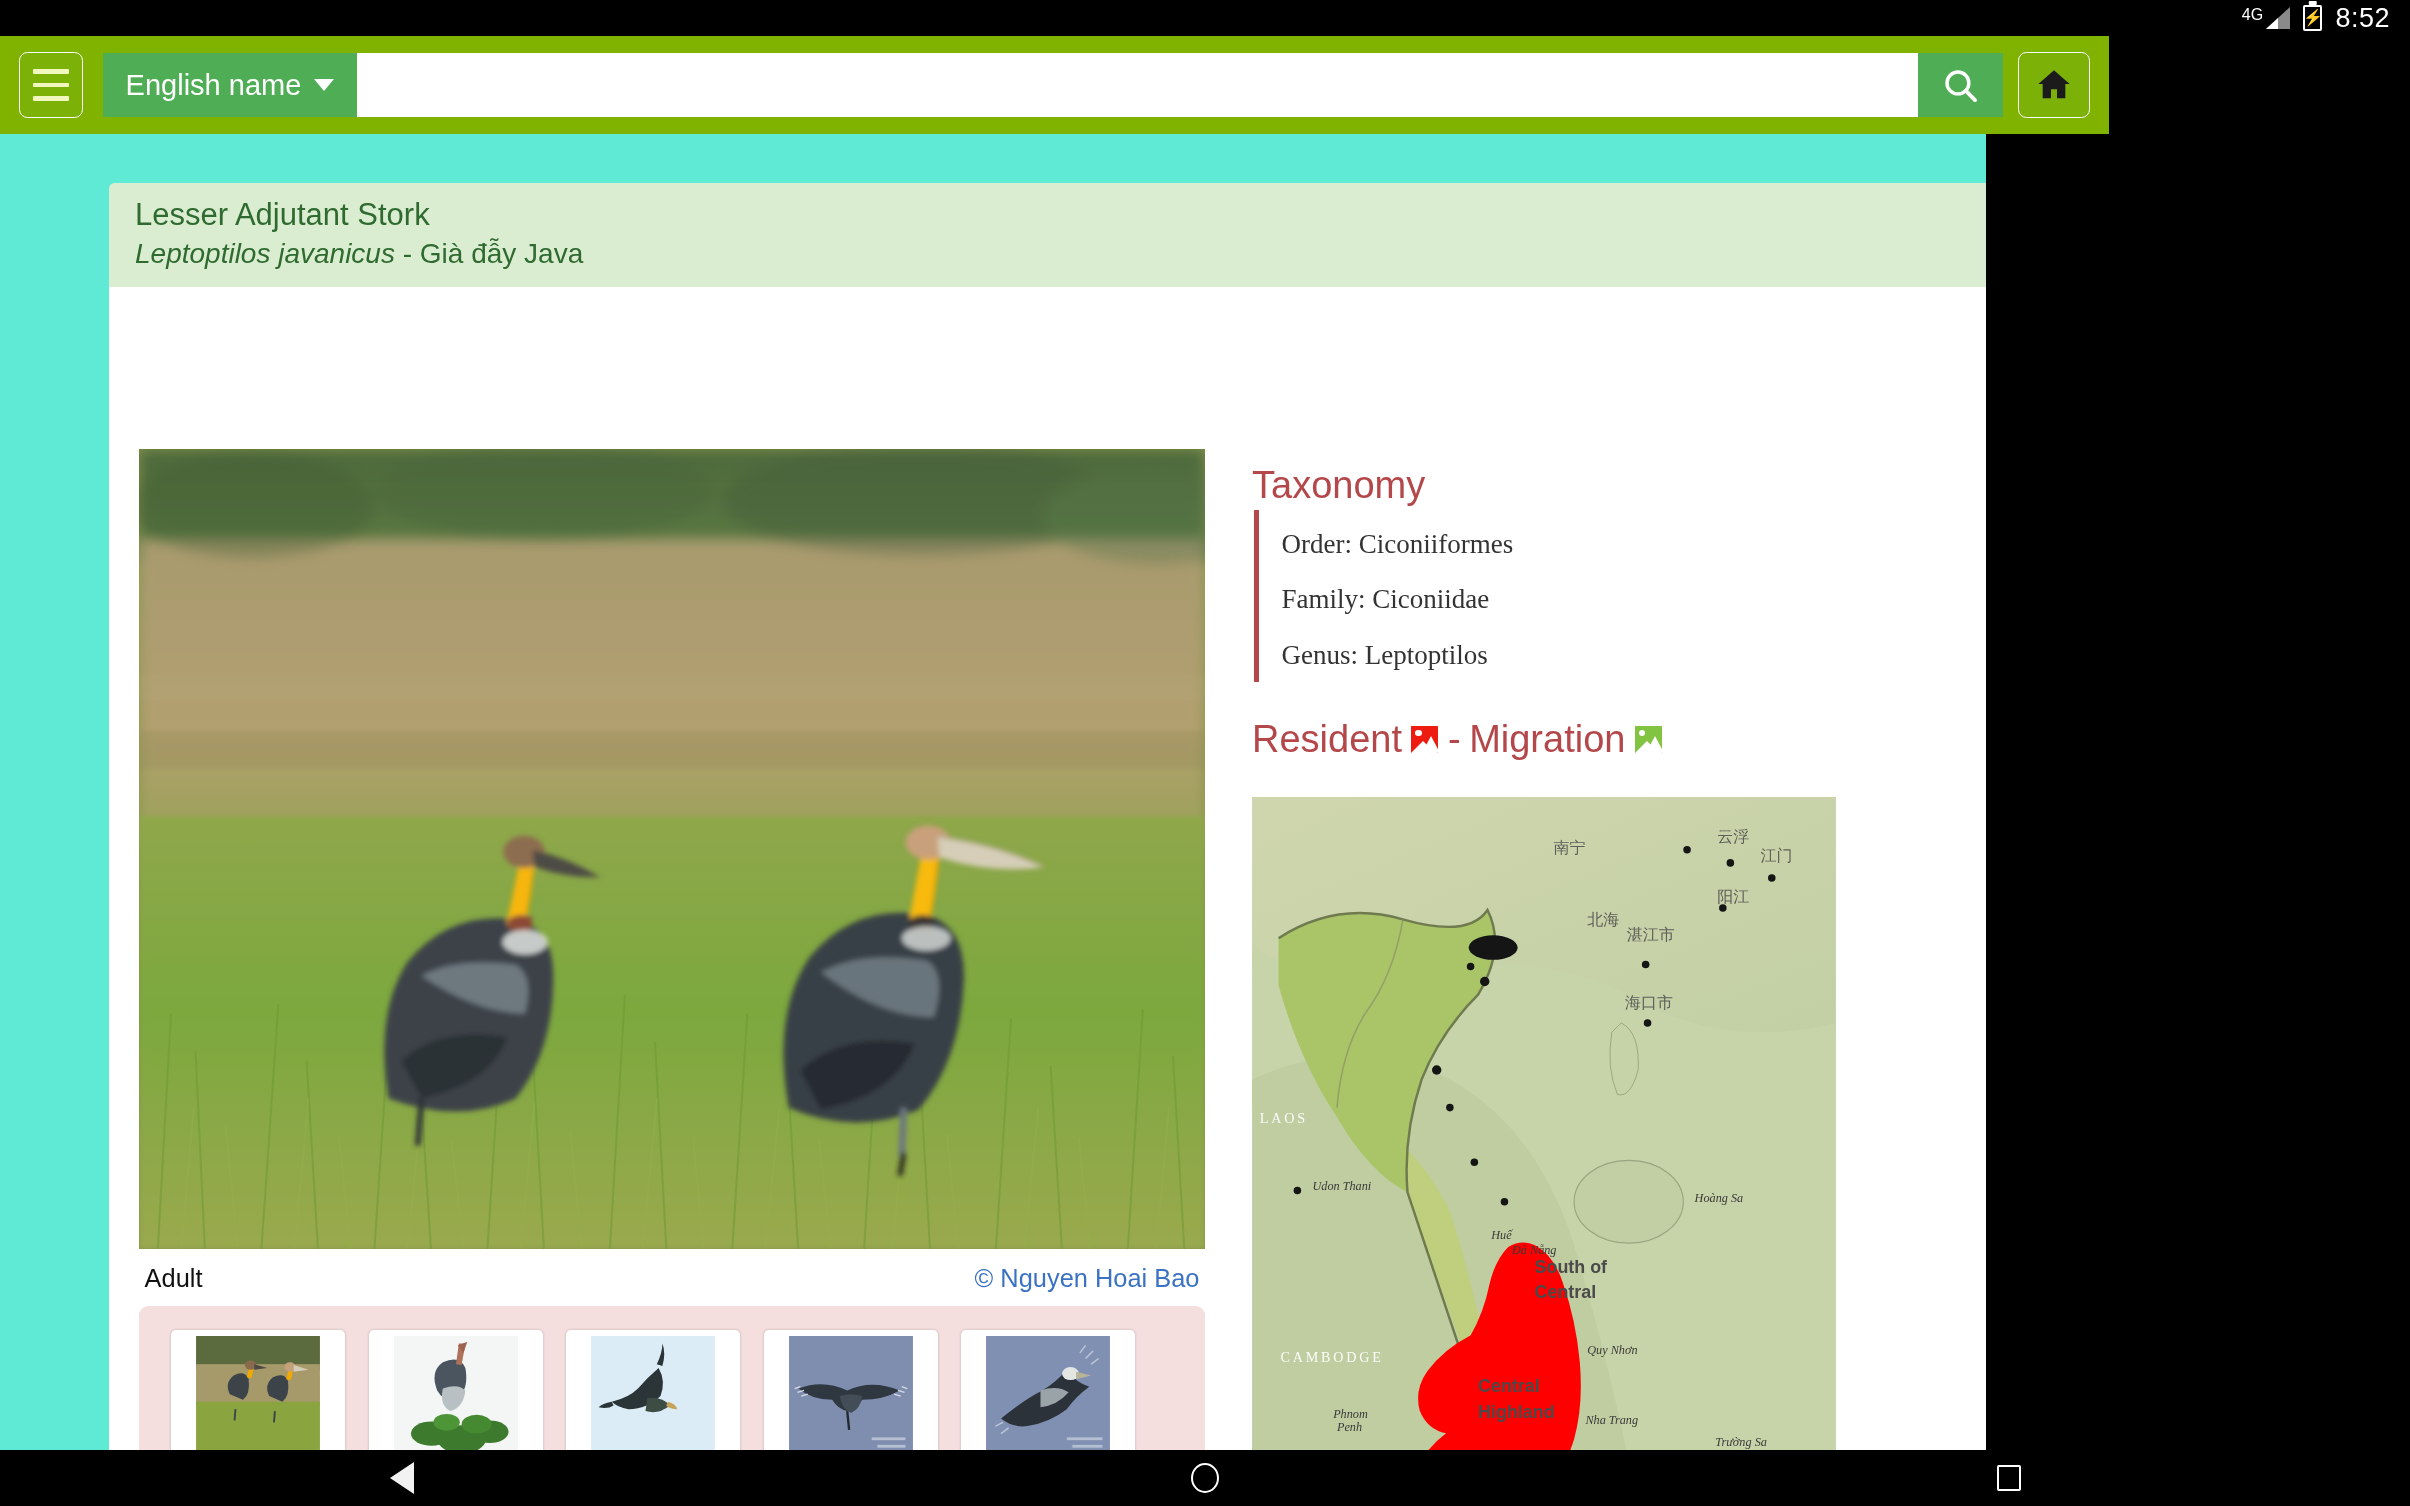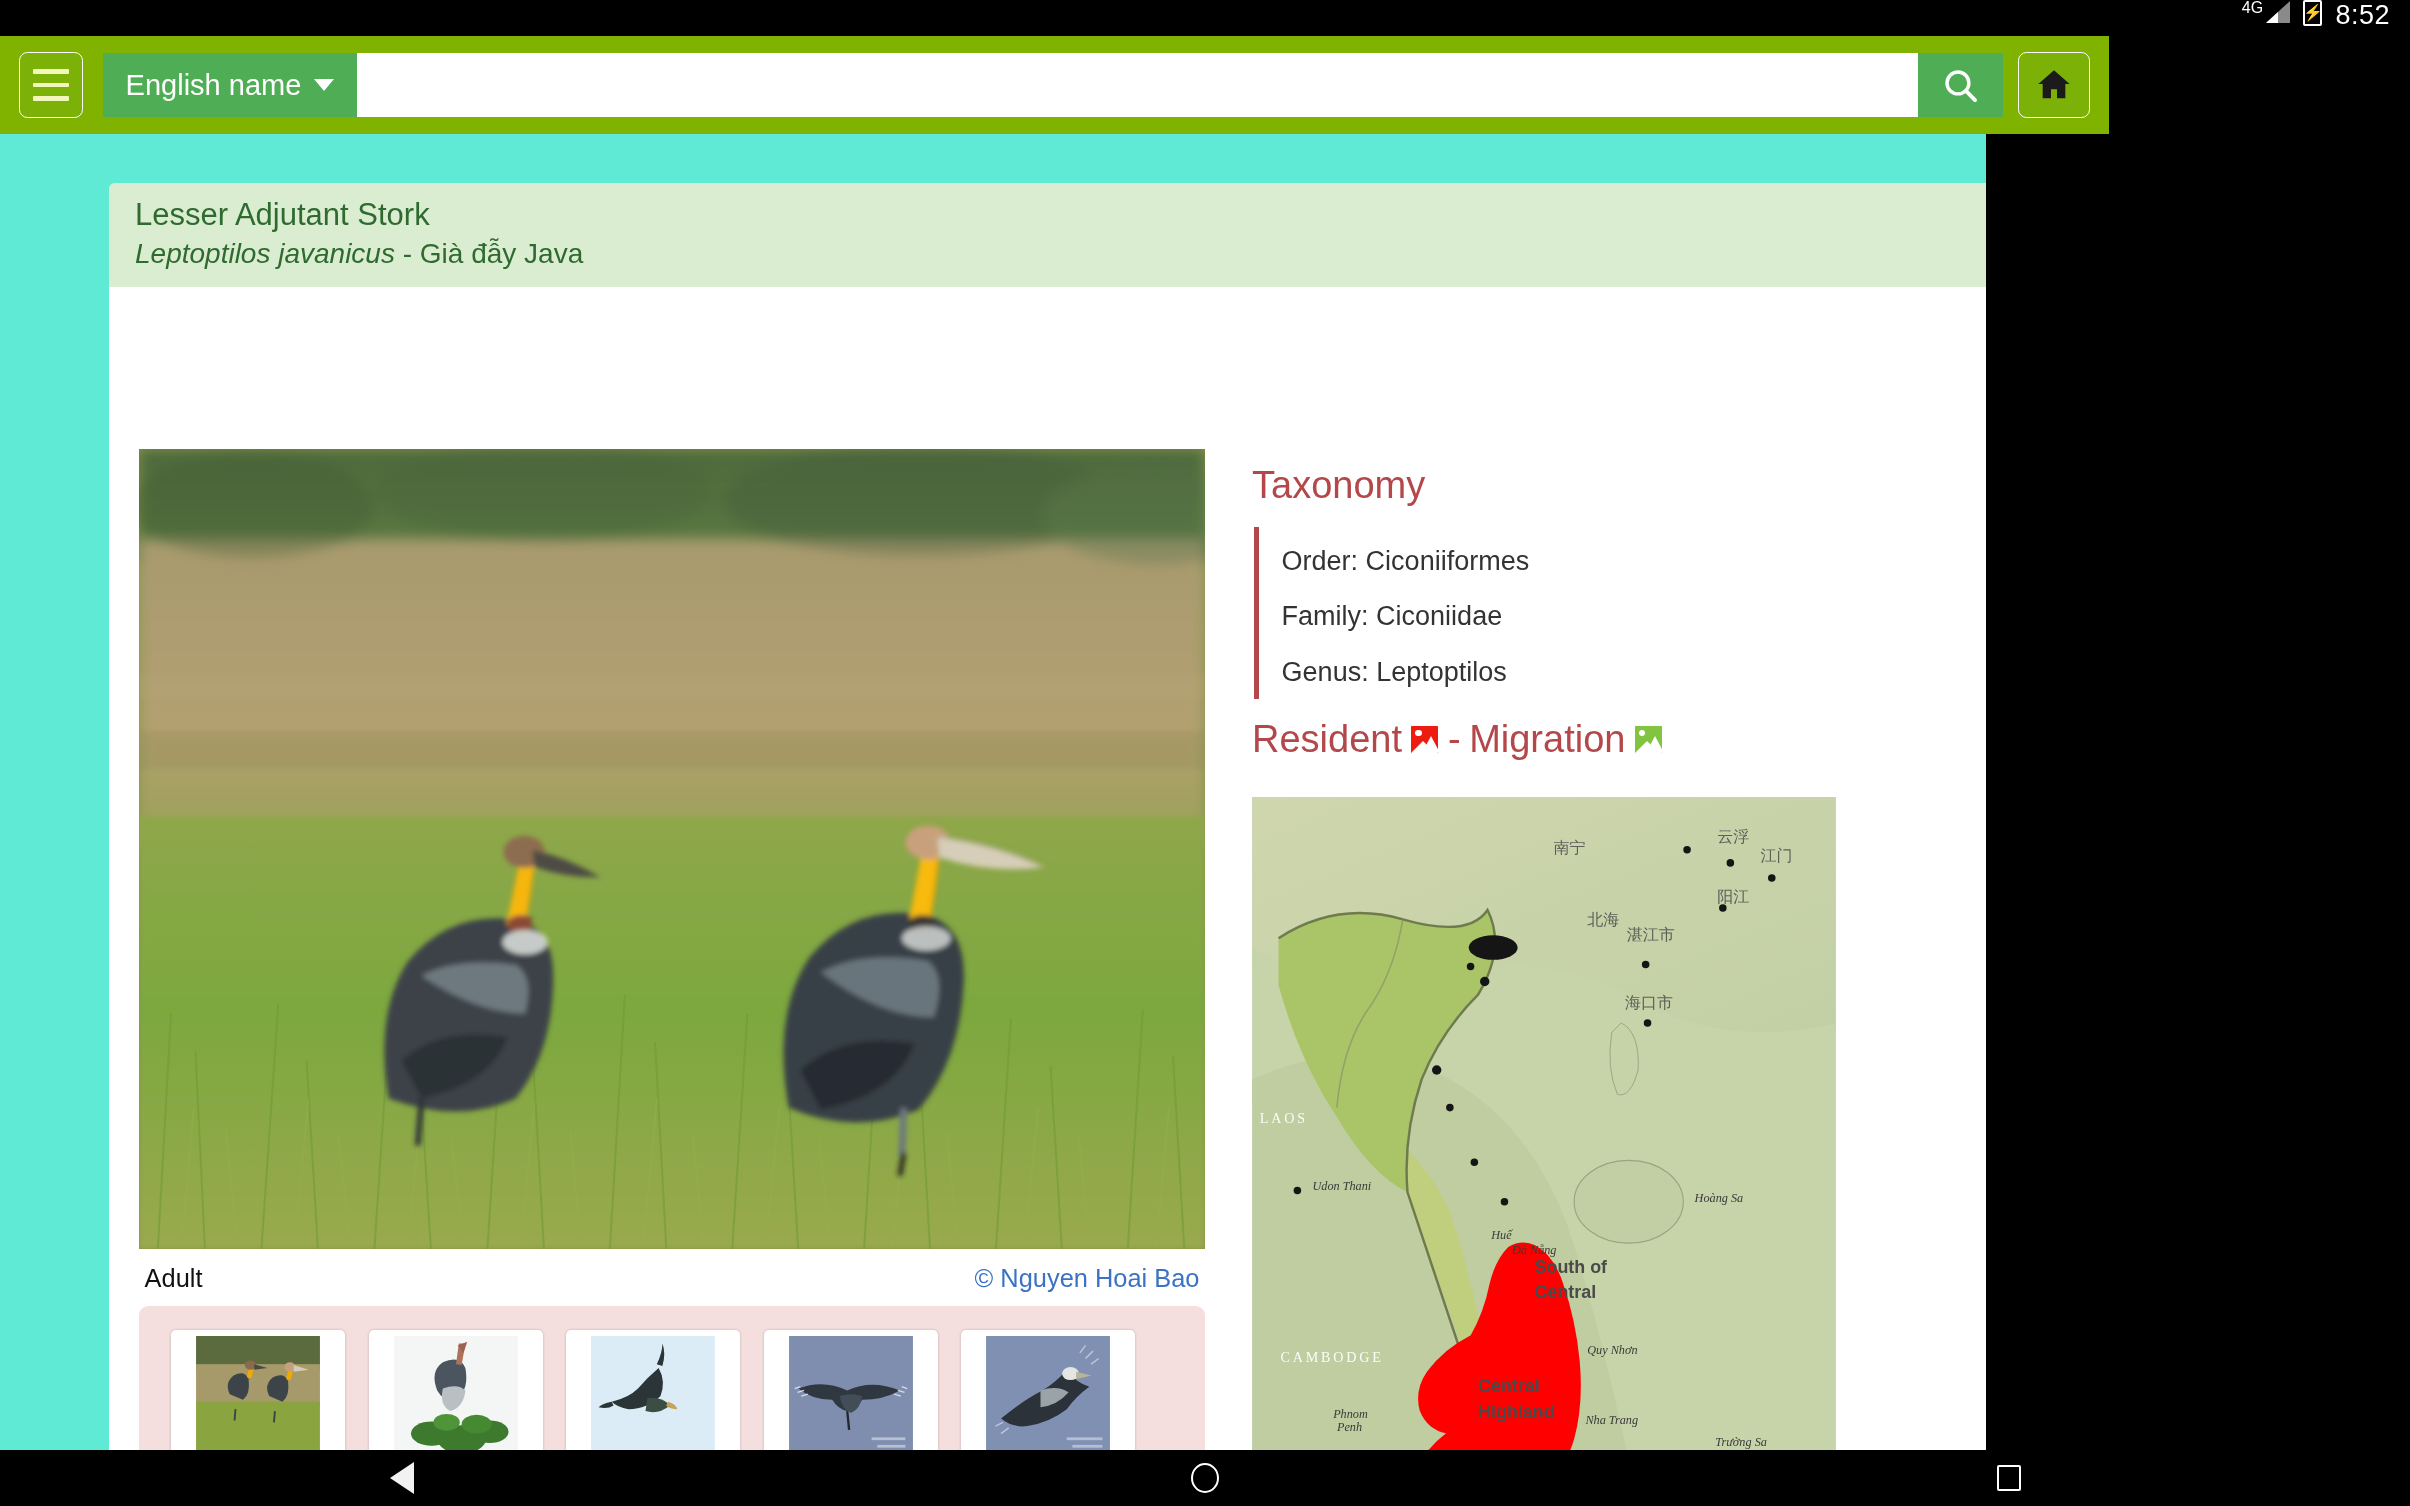--- a/index.html
+++ b/index.html
@@ -8,21 +8,21 @@
     background: #000;
     font-family: "Liberation Sans", sans-serif;
     overflow: hidden;
   }
 
   
   .statusbar {
     position: absolute; top: 0; left: 0;
     width: 2411px; height: 36px;
     background: #000;
-    display: flex; align-items: flex-start; justify-content: flex-end;
+    display: flex; align-items: center; justify-content: flex-end;
     padding-right: 21px; gap: 13px;
   }
   .sb-4g {
     display: flex; align-items: flex-end; gap: 2.8px;
   }
   .sb-4g-label { color: #fff; font-size: 16px; line-height: 1; position: relative; top: -6.6px; }
   .sig {
     width: 24.5px; height: 22.6px; position: relative;
   }
   .sig::before {
@@ -182,23 +182,24 @@
   }
   .imgicon.red { background: #ee1b11; border: 1.9px solid #ffffff; }
   .imgicon.green { background: #82c341; border: 1.9px solid #ffffff; }
   .imgicon .sun { position: absolute; left: 3.8px; top: 3.8px; width: 6.6px; height: 6.6px; border-radius: 50%; background: #ffffff; }
   .imgicon .mtn { position: absolute; left: 0; bottom: 0; width: 0; height: 0;
     border-left: 12.2px solid transparent; border-right: 12.2px solid transparent; border-bottom: 12.2px solid #ffffff; }
   .imgicon .mtn2 { position: absolute; right: -1.9px; bottom: 0; width: 0; height: 0;
     border-left: 9.4px solid transparent; border-right: 9.4px solid transparent; border-bottom: 17px solid #ffffff; }
 
   .taxbox {
-    position: absolute; left: 19px; top: 240px;
+    position: absolute; left: 19px; top: 223px;
     border-left: 5.6px solid #b4474a;
     padding: 5.6px 0 5.6px 22.6px;
+    font-family: Liberation Serif, serif;
   }
   .taxline { font-size: 27px; color: #333333; margin: 13px 0 24.5px 0; }
   .taxline:last-child { margin-bottom: 5.6px; }
 
   .mapbox {
     position: absolute; left: 17px; top: 510px;
     width: 584px; height: 753px;
     overflow: hidden;
   }
   .mapbox svg { display: block; }

